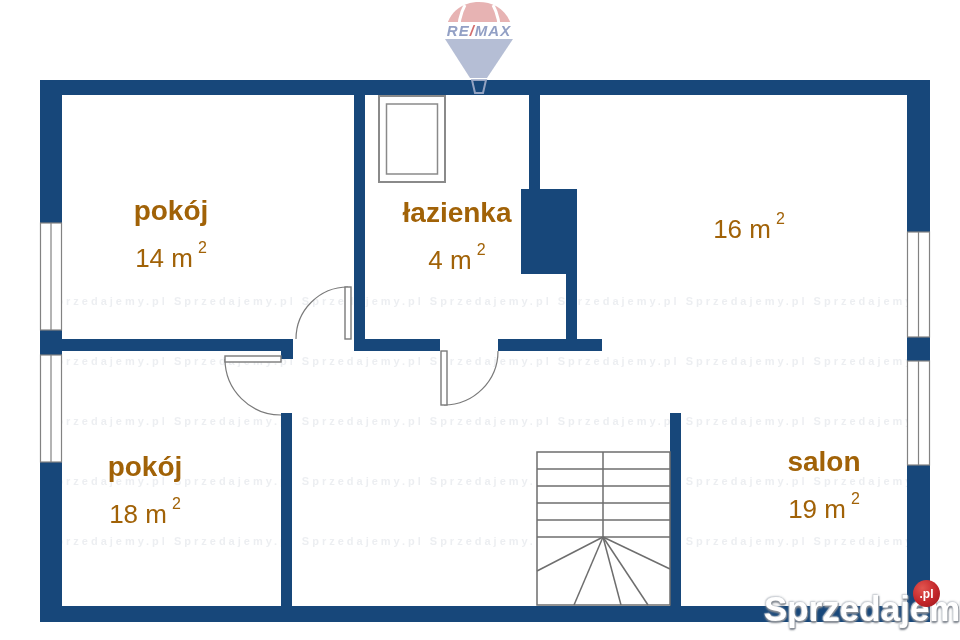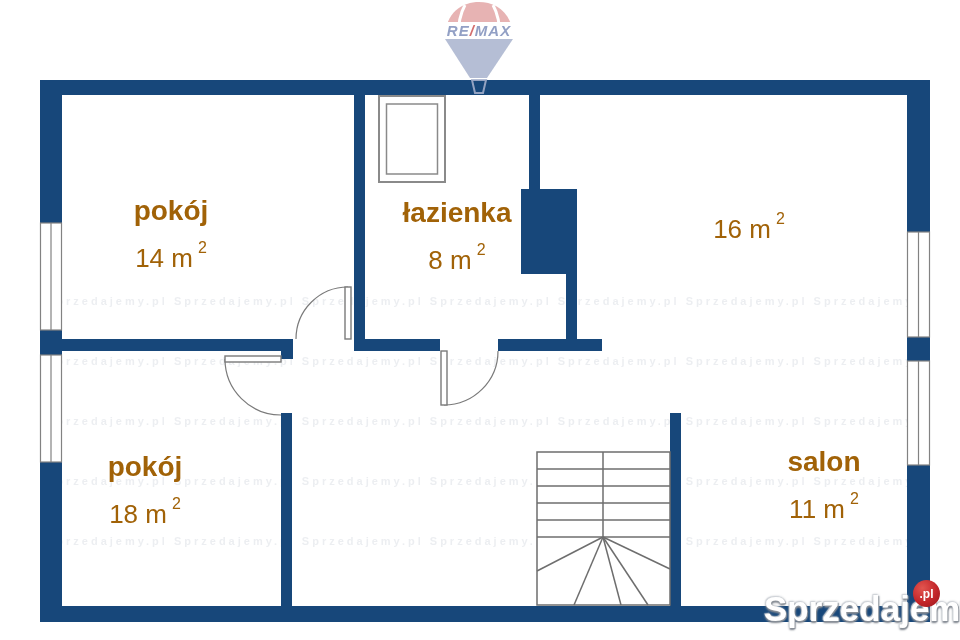--- a/index.html
+++ b/index.html
@@ -125,32 +125,32 @@
     <path d="M22 39 L90 39 L64 78 L47 78 Z" fill="#a9b3ce"></path>
     <path d="M49 80 L63 80 L60 93 L52 93 Z" fill="none" stroke="#a9b3ce" stroke-width="2"></path>
   </svg>
 
   <div class="plan-label" style="left:171px;top:196px">
     <div class="room-name">pokój</div>
     <div class="room-area"><span>14 m</span><sup>2</sup></div>
   </div>
   <div class="plan-label" style="left:457px;top:198px">
     <div class="room-name">łazienka</div>
-    <div class="room-area"><span>8 m</span><sup>2</sup></div>
+    <div class="room-area"><span>4 m</span><sup>2</sup></div>
   </div>
   <div class="plan-label" style="left:749px;top:196px">
     <div class="room-area"><span>16 m</span><sup>2</sup></div>
   </div>
   <div class="plan-label" style="left:145px;top:452px">
     <div class="room-name">pokój</div>
     <div class="room-area"><span>18 m</span><sup>2</sup></div>
   </div>
   <div class="plan-label" style="left:824px;top:447px">
     <div class="room-name">salon</div>
-    <div class="room-area"><span>11 m</span><sup>2</sup></div>
+    <div class="room-area"><span>19 m</span><sup>2</sup></div>
   </div>
 
   <div id="wm">
     <span class="brand">Sprzedajemy</span>
     <span class="badge">.pl</span>
   </div>
 
 </div>
 
 </body></html>

